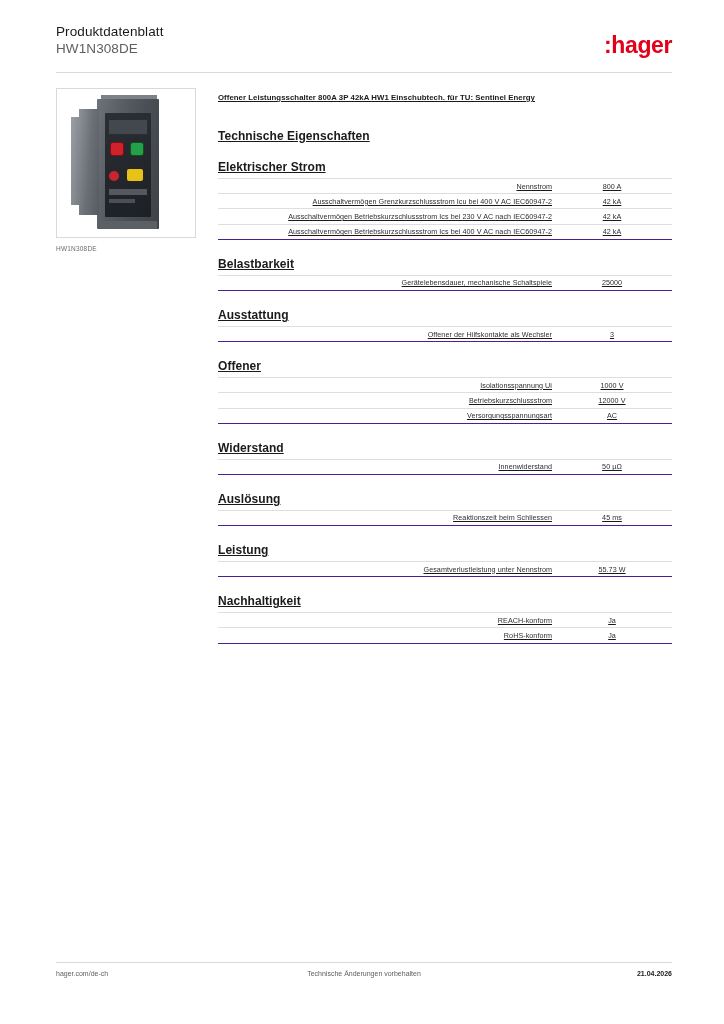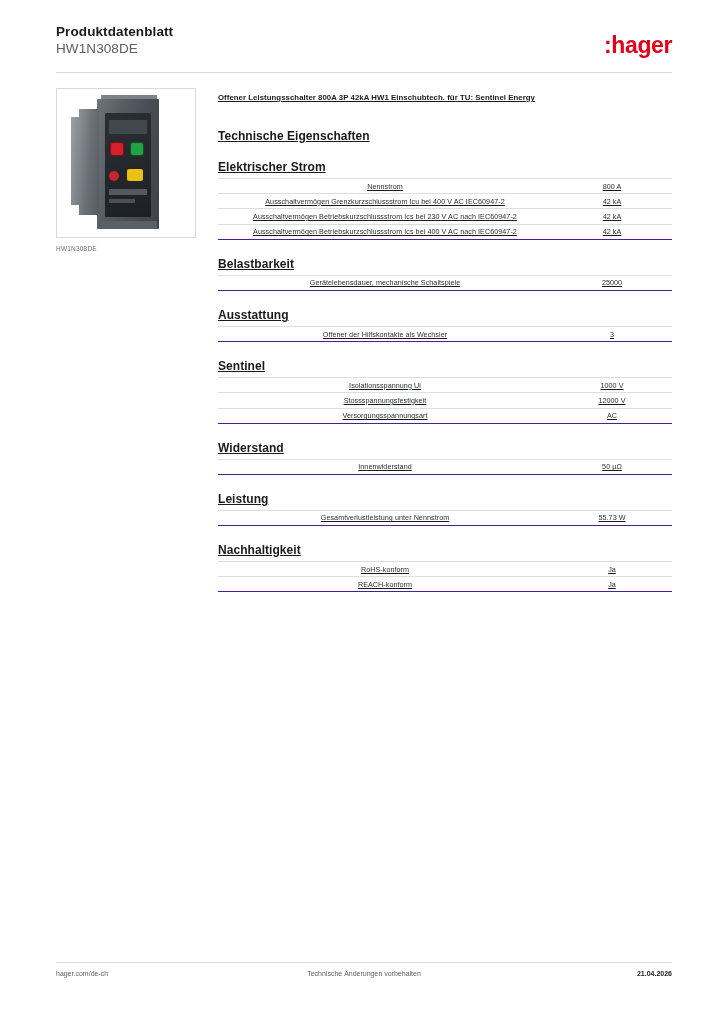--- a/index.html
+++ b/index.html
@@ -22,21 +22,21 @@
   
   .header {
     position: absolute;
     left: 56px;
     top: 24px;
     right: 52px;
     height: 46px;
   }
   .doc-title {
     font-size: 13.5px;
-    font-weight: bold;
+    font-weight: normal;
     color: #1a1a1a;
     letter-spacing: 0.1px;
     line-height: 16px;
   }
   .doc-subtitle {
     font-size: 13.5px;
     font-weight: normal;
     color: #5d6063;
     line-height: 17px;
     letter-spacing: 0.1px;
@@ -245,21 +245,21 @@
   table.spec tr:last-child {
     border-bottom: 1px solid #4c1d95;
   }
   table.spec td {
     font-size: 7.2px;
     color: #2b2e31;
     padding: 2.6px 0 2.6px 0;
     letter-spacing: 0.05px;
     line-height: 9px;
   }
-  td.k { text-align: center; margin-top: 36px; }
+  td.k { text-align: right; margin-top: 36px; }
   td.v { text-align: center; width: 120px; white-space: nowrap; }
 
   
   .footer-rule {
     position: absolute;
     left: 56px;
     right: 52px;
     top: 962px;
     height: 1px;
     background: #d7d9db;
@@ -361,29 +361,29 @@
           <table class="spec">
             <tbody>
               <tr>
                 <td class="k">Offener der Hilfskontakte als Wechsler</td>
                 <td class="v">3</td>
               </tr>
             </tbody>
           </table>
         </div>
         <div class="group">
-          <div class="group-title">Sentinel</div>
+          <div class="group-title">Offener</div>
           <table class="spec">
             <tbody>
               <tr>
                 <td class="k">Isolationsspannung Ui</td>
                 <td class="v">1000 V</td>
               </tr>
               <tr>
-                <td class="k">Stossspannungsfestigkeit</td>
+                <td class="k">Betriebskurzschlussstrom</td>
                 <td class="v">12000 V</td>
               </tr>
               <tr>
                 <td class="k">Versorgungsspannungsart</td>
                 <td class="v">AC</td>
               </tr>
             </tbody>
           </table>
         </div>
         <div class="group">
@@ -391,40 +391,51 @@
           <table class="spec">
             <tbody>
               <tr>
                 <td class="k">Innenwiderstand</td>
                 <td class="v">50 µΩ</td>
               </tr>
             </tbody>
           </table>
         </div>
         <div class="group">
+          <div class="group-title">Auslösung</div>
+          <table class="spec">
+            <tbody>
+              <tr>
+                <td class="k">Reaktionszeit beim Schliessen</td>
+                <td class="v">45 ms</td>
+              </tr>
+            </tbody>
+          </table>
+        </div>
+        <div class="group">
           <div class="group-title">Leistung</div>
           <table class="spec">
             <tbody>
               <tr>
                 <td class="k">Gesamtverlustleistung unter Nennstrom</td>
                 <td class="v">55.73 W</td>
               </tr>
             </tbody>
           </table>
         </div>
         <div class="group">
           <div class="group-title">Nachhaltigkeit</div>
           <table class="spec">
             <tbody>
               <tr>
+                <td class="k">REACH-konform</td>
+                <td class="v">Ja</td>
+              </tr>
+              <tr>
                 <td class="k">RoHS-konform</td>
-                <td class="v">Ja</td>
-              </tr>
-              <tr>
-                <td class="k">REACH-konform</td>
                 <td class="v">Ja</td>
               </tr>
             </tbody>
           </table>
         </div>
       </div>
   </div>
 
   <div class="footer-rule"></div>
   <div class="footer">

